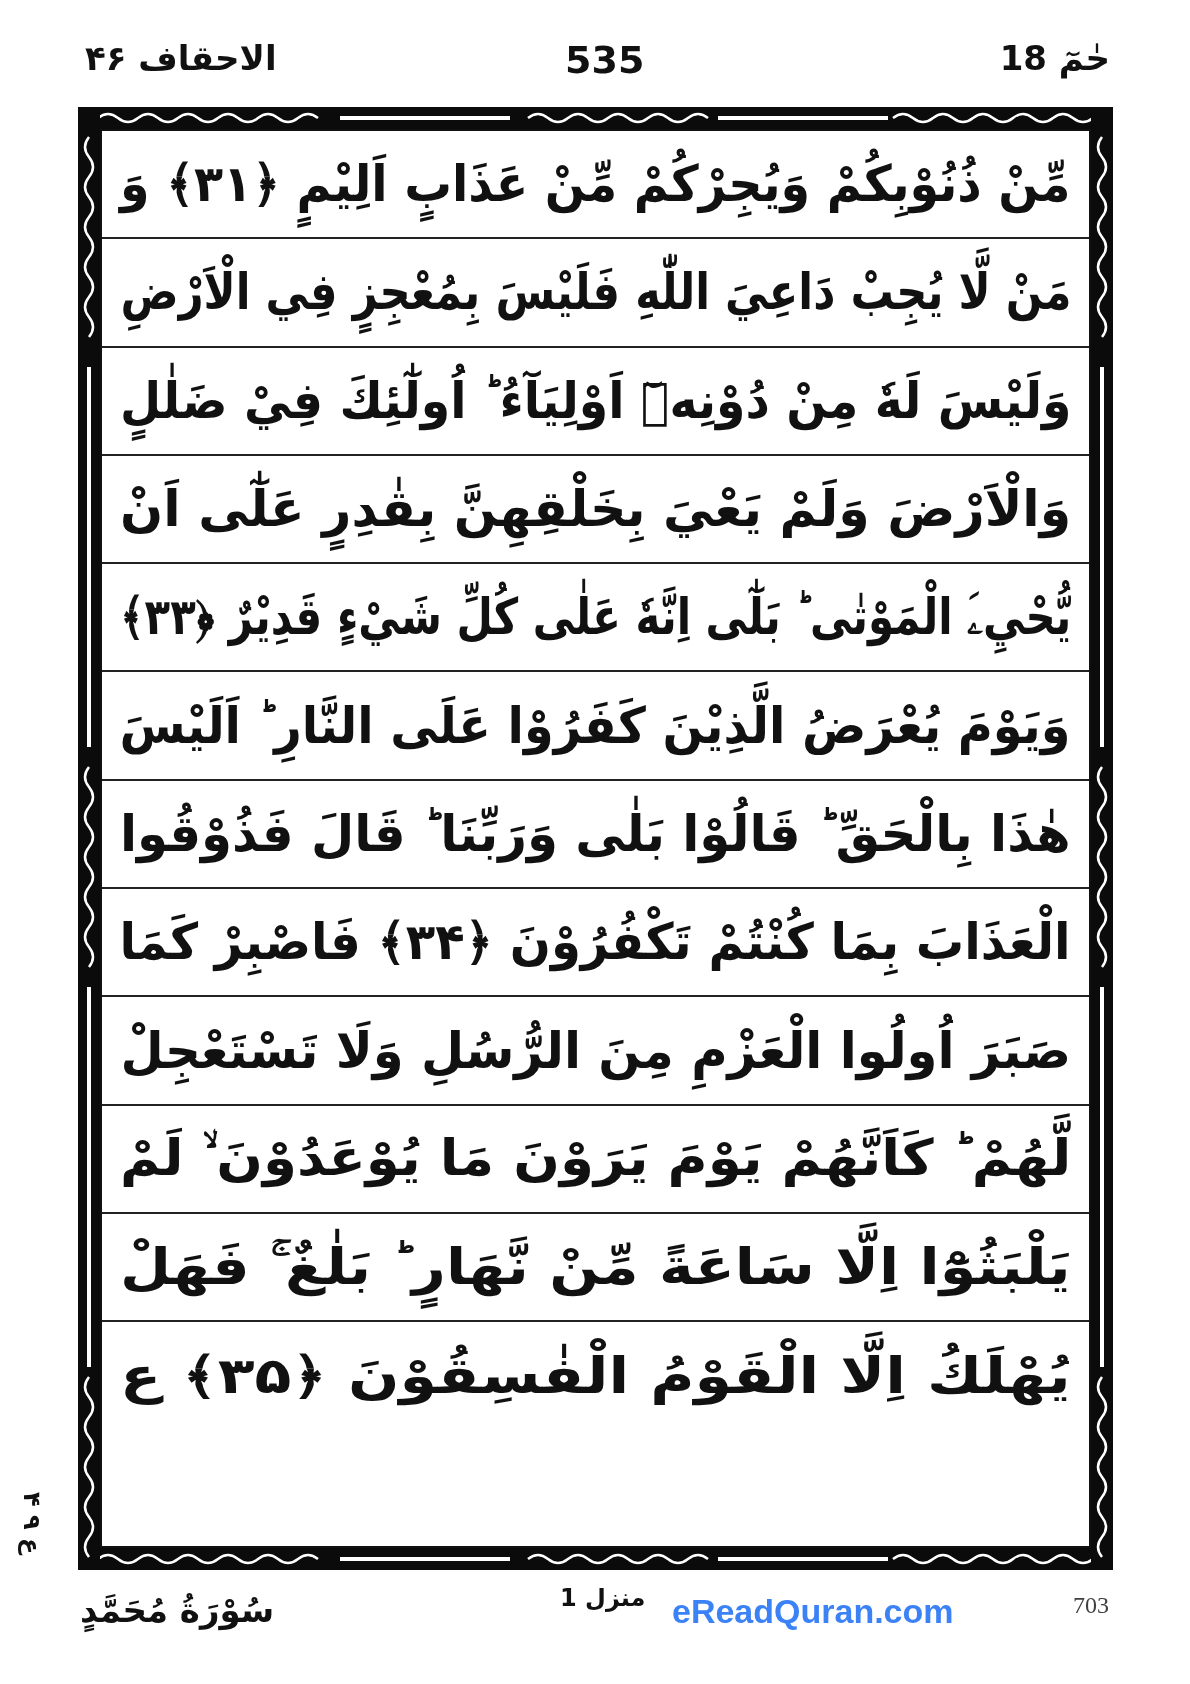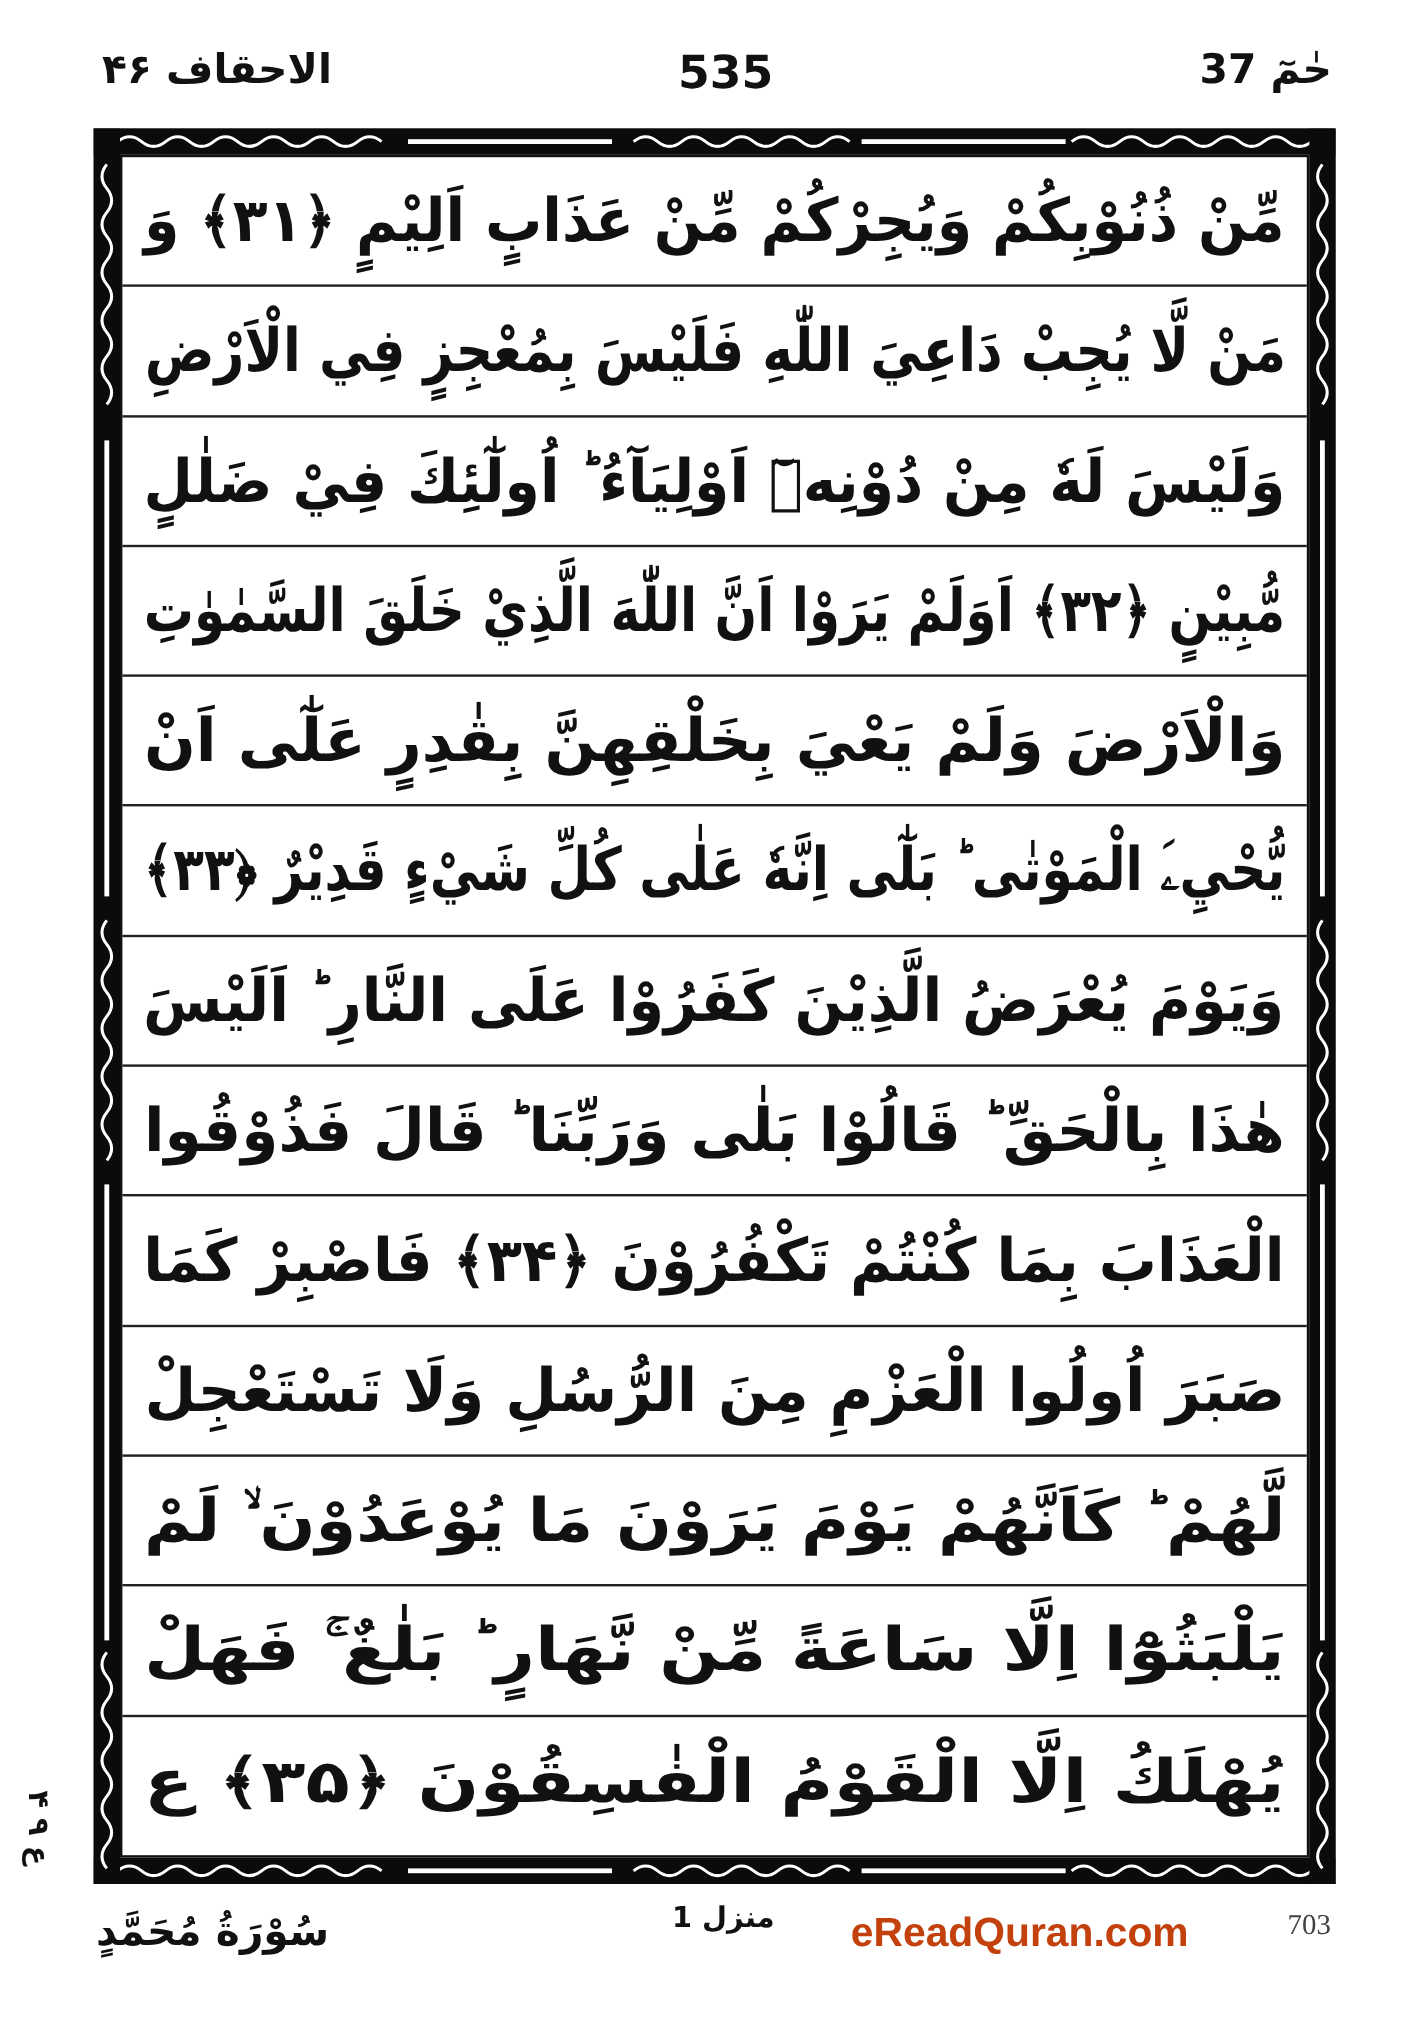--- a/index.html
+++ b/index.html
@@ -31,32 +31,32 @@
   .line:last-child { border-bottom: none; }
   .line span.txt { display: inline-block; transform-origin: center; }
 
   .ruku { position: absolute; left: 6px; top: 1468px; width: 40px; height: 110px;
           font-size: 24px; font-weight: bold; direction: rtl; writing-mode: vertical-rl;
           text-align: center; }
 
   .footer { position: absolute; top: 1584px; left: 0; width: 1190px; height: 60px; }
   .footer .surah { position: absolute; left: 80px; top: 6px; font-size: 34px; font-weight: bold; direction: rtl; }
   .footer .manzil { position: absolute; left: 560px; top: 0; font-size: 24px; font-weight: bold; direction: rtl; }
-  .footer .site { position: absolute; left: 709px; top: 8px; font-family: "Liberation Sans", sans-serif;
-                  font-size: 34px; font-weight: bold; color: #c2410c; }
+  .footer .site { position: absolute; left: 672px; top: 8px; font-family: "Liberation Sans", sans-serif;
+                  font-size: 34px; font-weight: bold; color: #3b82f6; }
   .footer .pnum { position: absolute; left: 1073px; top: 8px; font-family: "Liberation Serif", serif;
                   font-size: 24px; color: #404040; }
 </style>
 </head>
 <body>
 
 <div class="header">
   <div class="hl">الاحقاف ۴۶</div>
   <div class="hc">535</div>
-  <div class="hr">حٰمٓ 37</div>
+  <div class="hr">حٰمٓ 18</div>
 </div>
 
 <div class="frame">
   <svg class="orn-top" width="1035" height="22" viewBox="0 0 1035 22" preserveAspectRatio="none">
     <rect x="0" y="0" width="1035" height="22" fill="#0b0b0b"></rect>
     <path d="M20 11 q10 -8 20 0 t20 0 t20 0 t20 0 t20 0 t20 0 t20 0 t20 0 t20 0 t20 0 t20 0" stroke="#fff" stroke-width="2.5" fill="none"></path>
     <rect x="262" y="9" width="170" height="4" fill="#fff"></rect>
     <path d="M450 11 q10 -8 20 0 t20 0 t20 0 t20 0 t20 0 t20 0 t20 0 t20 0 t20 0" stroke="#fff" stroke-width="2.5" fill="none"></path>
     <rect x="640" y="9" width="170" height="4" fill="#fff"></rect>
     <path d="M815 11 q10 -8 20 0 t20 0 t20 0 t20 0 t20 0 t20 0 t20 0 t20 0 t20 0 t20 0" stroke="#fff" stroke-width="2.5" fill="none"></path>
@@ -90,23 +90,20 @@
     <div class="line">
         <span class="txt" style="transform: scaleX(0.951952);">مِّنْ ذُنُوْبِكُمْ وَيُجِرْكُمْ مِّنْ عَذَابٍ اَلِيْمٍ ﴿۳۱﴾ وَ</span>
       </div>
     <div class="line">
         <span class="txt" style="transform: scaleX(0.864545);">مَنْ لَّا يُجِبْ دَاعِيَ اللّٰهِ فَلَيْسَ بِمُعْجِزٍ فِي الْاَرْضِ</span>
       </div>
     <div class="line">
         <span class="txt" style="transform: scaleX(0.948156);">وَلَيْسَ لَهٗ مِنْ دُوْنِهٖٓ اَوْلِيَآءُ ؕ اُولٰٓئِكَ فِيْ ضَلٰلٍ</span>
       </div>
     <div class="line">
-        <span class="txt" style="transform: scaleX(0.834211);">مُّبِيْنٍ ﴿۳۲﴾ اَوَلَمْ يَرَوْا اَنَّ اللّٰهَ الَّذِيْ خَلَقَ السَّمٰوٰتِ</span>
-      </div>
-    <div class="line">
         <span class="txt" style="transform: scaleX(1.01278);">وَالْاَرْضَ وَلَمْ يَعْيَ بِخَلْقِهِنَّ بِقٰدِرٍ عَلٰٓى اَنْ</span>
       </div>
     <div class="line">
         <span class="txt" style="transform: scaleX(0.837885);">يُّحْيِۦَ الْمَوْتٰى ؕ بَلٰٓى اِنَّهٗ عَلٰى كُلِّ شَيْءٍ قَدِيْرٌ ﴿۳۳﴾</span>
       </div>
     <div class="line">
         <span class="txt" style="transform: scaleX(0.95674);">وَيَوْمَ يُعْرَضُ الَّذِيْنَ كَفَرُوْا عَلَى النَّارِ ؕ اَلَيْسَ</span>
       </div>
     <div class="line">
         <span class="txt" style="transform: scaleX(0.997901);">هٰذَا بِالْحَقِّ ؕ قَالُوْا بَلٰى وَرَبِّنَا ؕ قَالَ فَذُوْقُوا</span>

